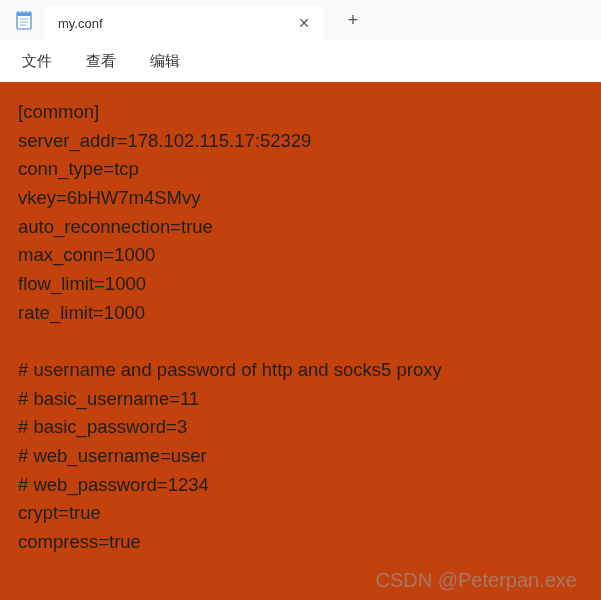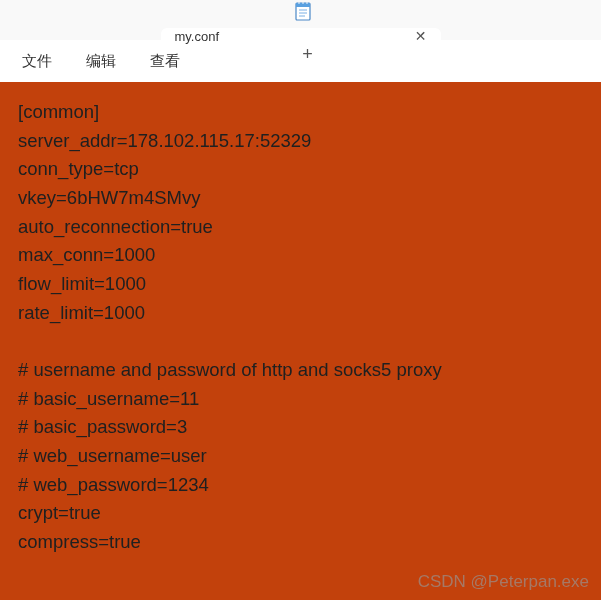--- a/index.html
+++ b/index.html
@@ -14,21 +14,20 @@
       height: 600px;
       overflow: hidden;
       position: relative;
     }
     .titlebar {
       height: 40px;
       background: #f9f9f9;
       display: flex;
       align-items: center;
       border-bottom: 0;
-      flex-direction: column;
     }
     .app-icon {
       width: 20px;
       height: 22px;
       margin-left: 14px;
       margin-right: 10px;
       display: flex;
       align-items: center;
       justify-content: center;
     }
@@ -92,22 +91,22 @@
       font-size: 18.5px;
       line-height: 1.55;
       color: #202020;
       height: calc(600px - 40px - 42px);
       overflow: hidden;
       white-space: pre-wrap;
     }
     .watermark {
       position: absolute;
       bottom: 8px;
-      right: 12px;
-      font-size: 17px;
+      right: 24px;
+      font-size: 20px;
       color: rgba(150,150,150,0.65);
       font-family: sans-serif;
     }
   </style>
 </head>
 <body>
 
 <div class="titlebar">
   <div class="app-icon">
     <svg width="18" height="22" viewBox="0 0 18 22">
@@ -123,22 +122,22 @@
   </div>
   <div class="tab">
     <span class="tab-title">my.conf</span>
     <span class="tab-close">✕</span>
   </div>
   <div class="new-tab">+</div>
 </div>
 
 <div class="menubar">
   <div class="menu-item">文件</div>
+  <div class="menu-item">查看</div>
   <div class="menu-item">编辑</div>
-  <div class="menu-item">查看</div>
 </div>
 
 <div class="content">[common]
 server_addr=178.102.115.17:52329
 conn_type=tcp
 vkey=6bHW7m4SMvy
 auto_reconnection=true
 max_conn=1000
 flow_limit=1000
 rate_limit=1000

